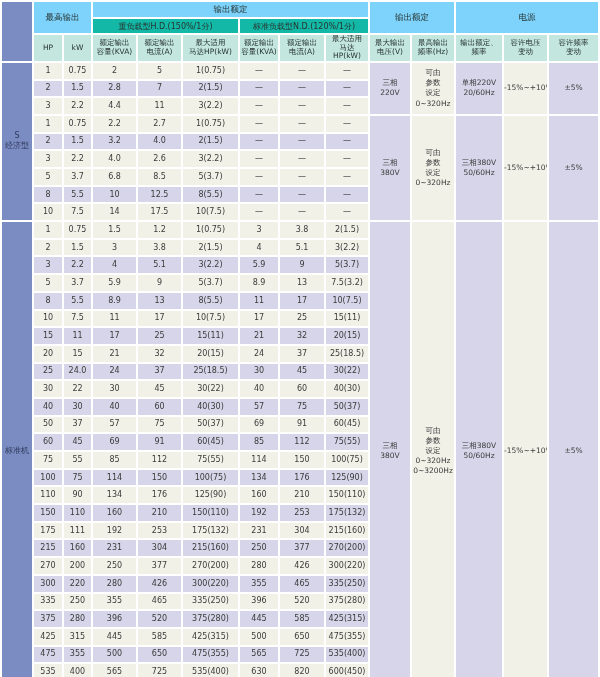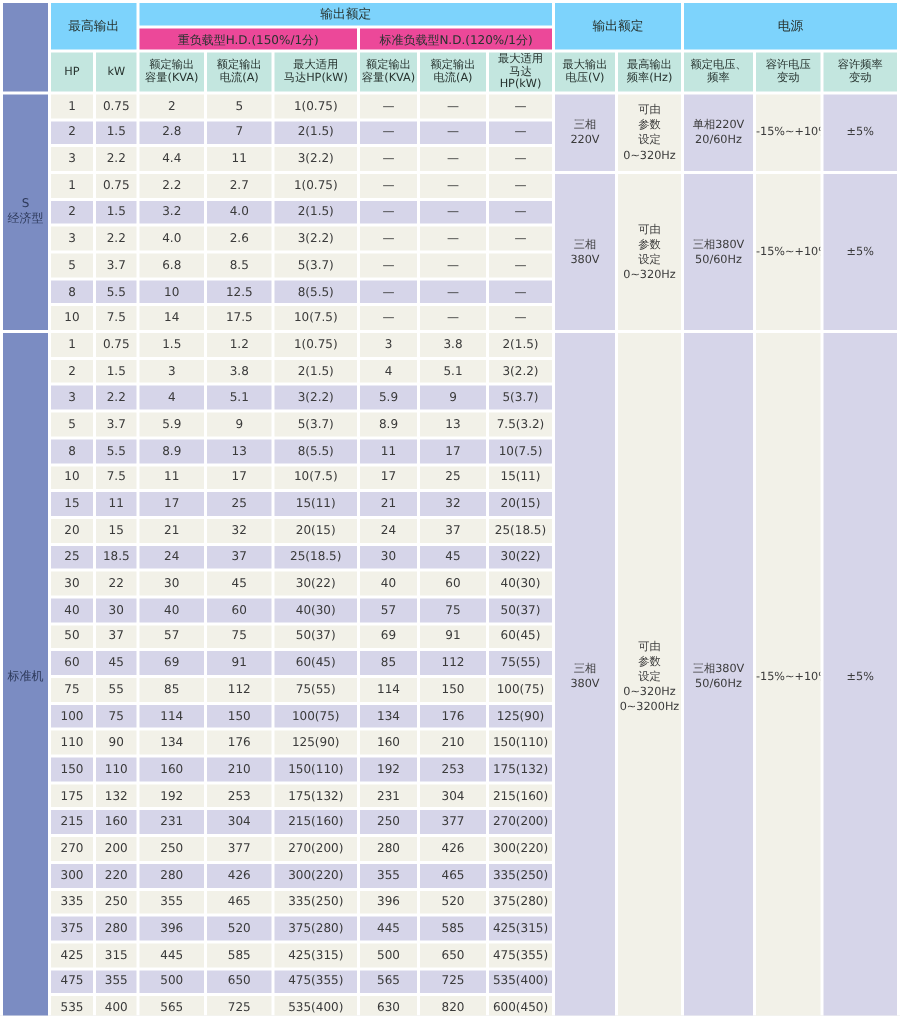--- a/index.html
+++ b/index.html
@@ -14,21 +14,21 @@
     background:#ffffff;
     table-layout:fixed;
     width:600px;
   }
   th,td{padding:0;margin:0;text-align:center;vertical-align:middle;overflow:hidden;}
   thead th{font-weight:normal;color:#27332f;}
   .h1 th{height:15px;font-size:8.5px;}
   .h2 th{height:14px;font-size:8px;}
   .h3 th{height:21px;font-size:7.5px;line-height:1.15;}
   .dark{background:#7dd3fc;}
-  .mid{background:#ec4899;}
+  .mid{background:#14b8a6;}
   .light{background:#c3e6df;}
   .corner{background:#7b8cc2;}
   .section-label{
     background:#7b8cc2;color:#2e3a5c;
     font-size:8px;white-space:pre-line;line-height:1.35;
   }
   tbody td{font-size:8px;color:#3a3a3a;height:15.7px;line-height:1;}
   .cream{background:#f2f1e8;}
   .lav{background:#d6d5e9;}
   .ml{white-space:pre-line;font-size:7.5px;line-height:1.35;}
@@ -77,21 +77,21 @@
       <th class="light ml">额定输出
 容量(KVA)</th>
       <th class="light ml">额定输出
 电流(A)</th>
       <th class="light ml">最大适用
 马达HP(kW)</th>
       <th class="light ml">最大输出
 电压(V)</th>
       <th class="light ml">最高输出
 频率(Hz)</th>
-      <th class="light ml">额定电压、
+      <th class="light ml">输出额定、
 频率</th>
       <th class="light ml">容许电压
 变动</th>
       <th class="light ml">容许频率
 变动</th>
     </tr>
   </thead>
   <tbody id="tbody">
       <tr>
         <td class="section-label" rowspan="9">S
@@ -292,21 +292,21 @@
         <td class="cream">15</td>
         <td class="cream">21</td>
         <td class="cream">32</td>
         <td class="cream">20(15)</td>
         <td class="cream">24</td>
         <td class="cream">37</td>
         <td class="cream">25(18.5)</td>
       </tr>
       <tr>
         <td class="lav">25</td>
-        <td class="lav">18.5</td>
+        <td class="lav">24.0</td>
         <td class="lav">24</td>
         <td class="lav">37</td>
         <td class="lav">25(18.5)</td>
         <td class="lav">30</td>
         <td class="lav">45</td>
         <td class="lav">30(22)</td>
       </tr>
       <tr>
         <td class="cream">30</td>
         <td class="cream">22</td>
@@ -382,21 +382,21 @@
         <td class="lav">110</td>
         <td class="lav">160</td>
         <td class="lav">210</td>
         <td class="lav">150(110)</td>
         <td class="lav">192</td>
         <td class="lav">253</td>
         <td class="lav">175(132)</td>
       </tr>
       <tr>
         <td class="cream">175</td>
-        <td class="cream">132</td>
+        <td class="cream">111</td>
         <td class="cream">192</td>
         <td class="cream">253</td>
         <td class="cream">175(132)</td>
         <td class="cream">231</td>
         <td class="cream">304</td>
         <td class="cream">215(160)</td>
       </tr>
       <tr>
         <td class="lav">215</td>
         <td class="lav">160</td>

